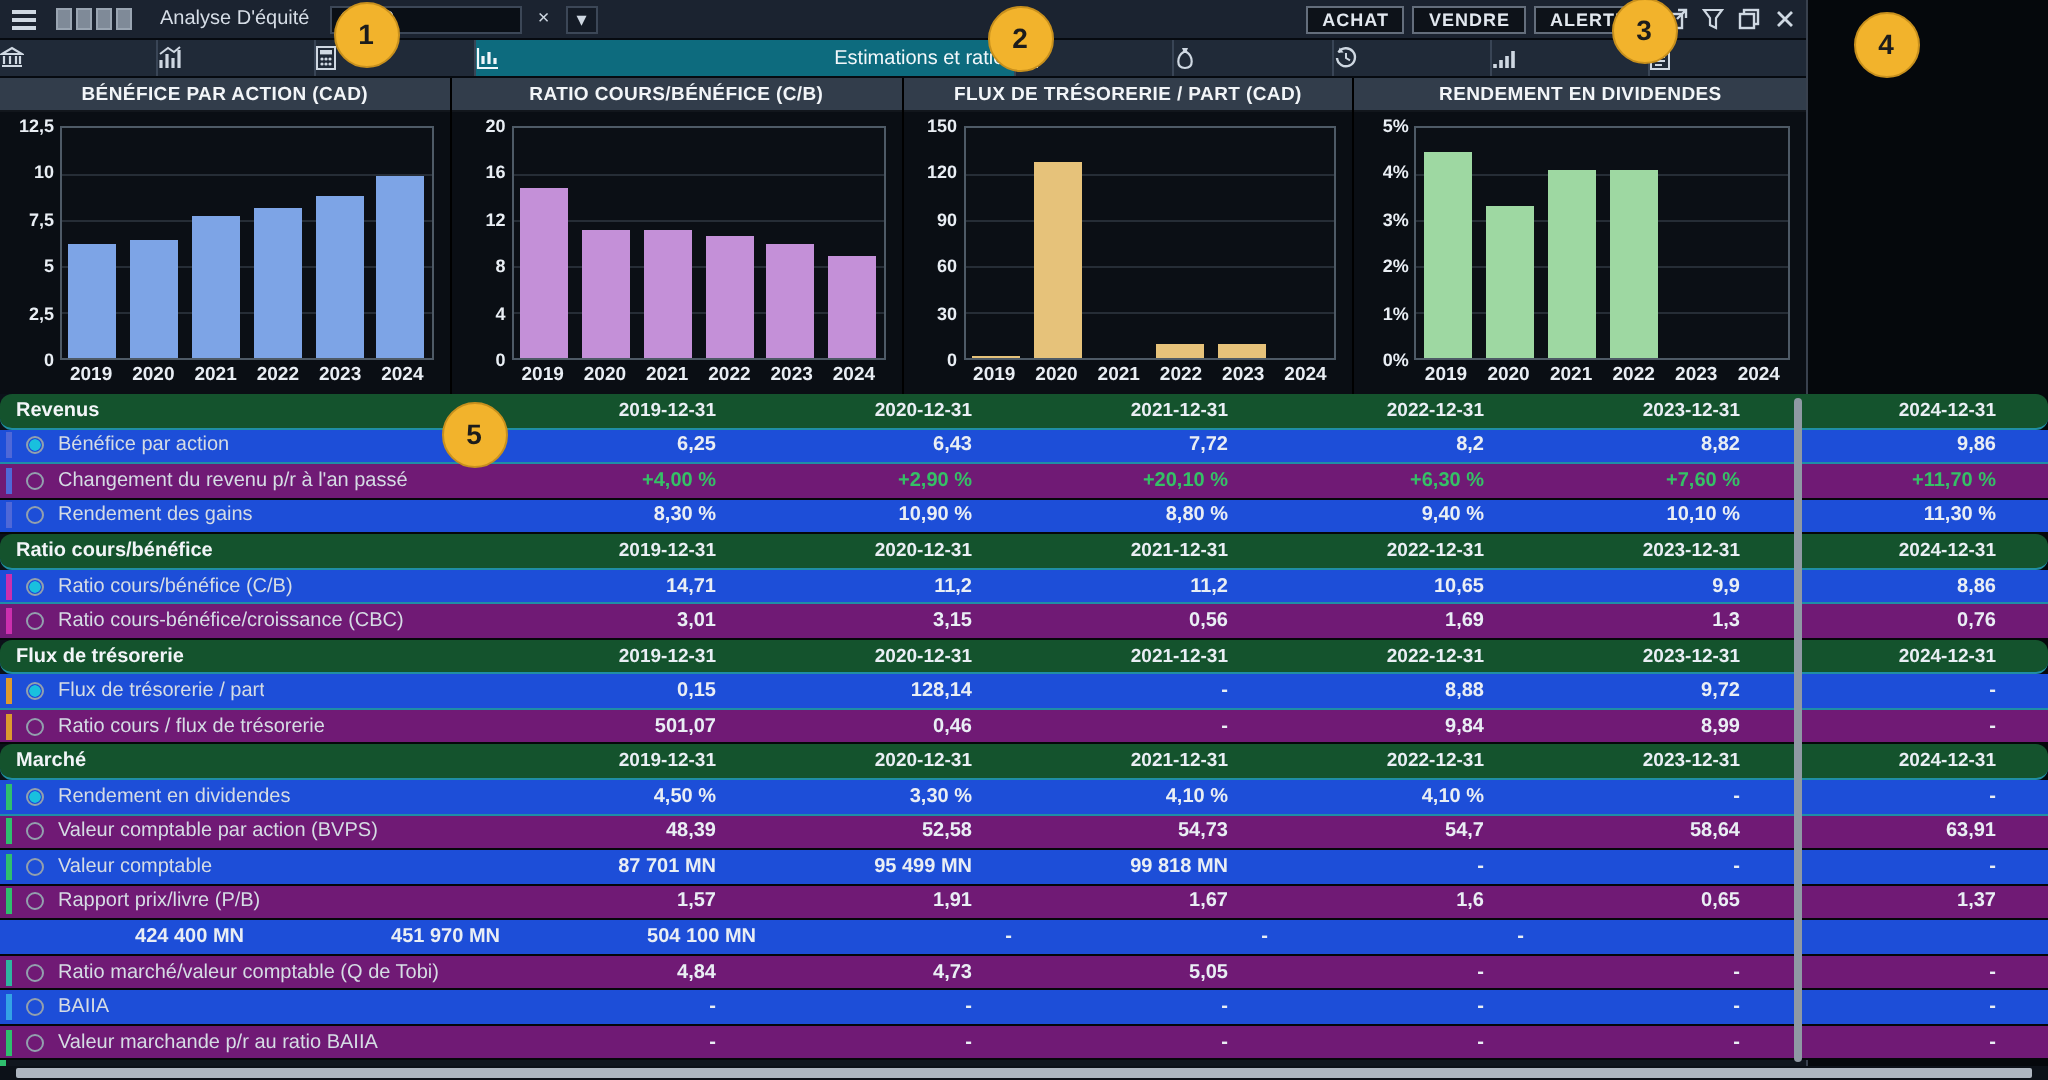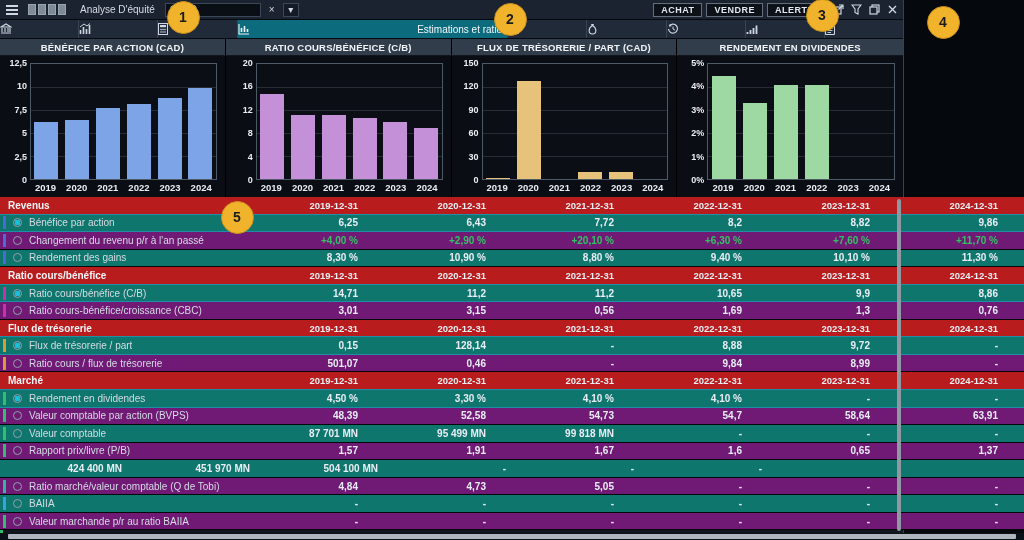--- a/index.html
+++ b/index.html
@@ -48,24 +48,24 @@
   .plotwrap { flex:1; display:flex; flex-direction:column; }
   .plot { flex:1; position:relative; border:1px solid #4e5a66; background:#0b0f15; }
   .grid { position:absolute; left:0; right:0; height:1px; background:#262d36; }
   .bar { position:absolute; bottom:0; width:24px; transform:translateX(-50%); }
   .xlabels { height:15px; display:flex; }
   .xlabels span { flex:1; text-align:center; font-size:9.5px; font-weight:bold; color:#e9eef4; padding-top:2px; }
 
   
   .table { width:1024px; }
   .trow, .tsection { display:flex; align-items:center; height:17.55px; padding-right:20px; }
-  .tsection { background:#b91c1c; border-bottom:1px solid #1f8ea6; }
+  .tsection { background:#14532d; border-bottom:1px solid #1f8ea6;border-radius:6px; }
   .tsection .tlabel { font-size:10px; font-weight:bold; color:#f2f5f8; padding-left:8px; }
   .trow { border-bottom:1px solid #05070a; }
-  .trow.alt0 { background:#0f766e; }
+  .trow.alt0 { background:#1d4ed8; }
   .trow.alt1 { background:#701a75; }
   .trow.selected { border-bottom:1px solid #1f8ea6; }
   .tlabel { flex:1; display:flex; align-items:center; min-width:0; }
   .accent { width:3px; height:13px; margin-left:3px; flex:none; }
   .radio { width:9px; height:9px; border:1px solid #93a0ae; border-radius:50%; margin:0 7px 0 7px; flex:none; }
   .radio.sel { background:radial-gradient(circle, #19c0de 0 55%, rgba(0,0,0,0) 60%); }
   .rowname { font-size:10px; color:#d5dce4; white-space:nowrap; overflow:hidden; }
   .tcell { width:128px; text-align:right; padding-right:6px; font-size:10px; font-weight:bold; color:#e9eef4; flex:none; }
   .tsection .tcell { font-size:9.5px; }
   .trow.green .tcell { color:#35c066; }

